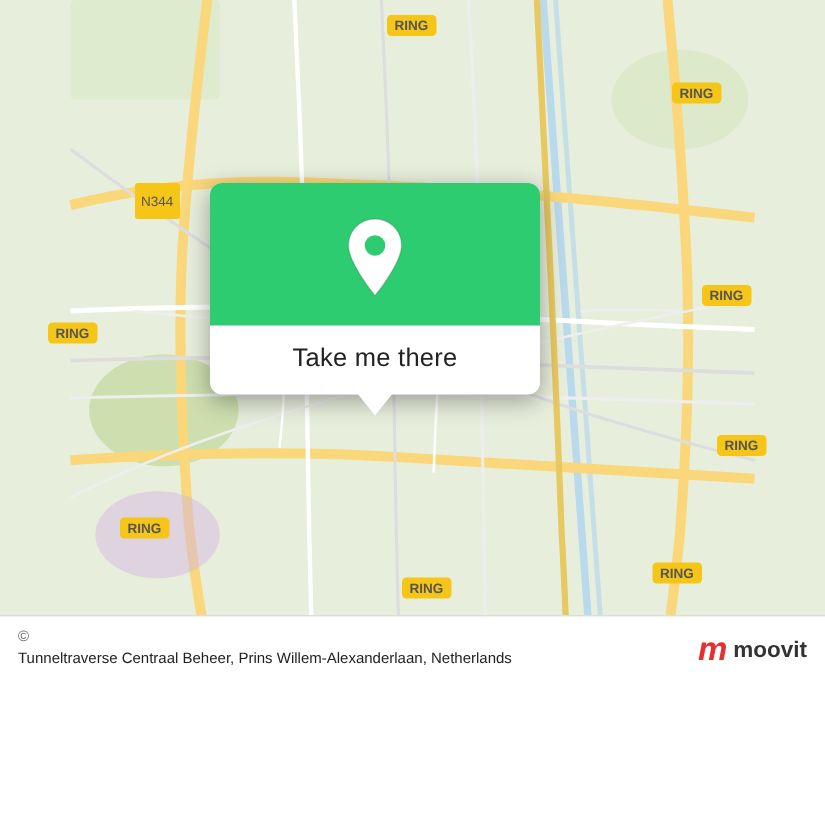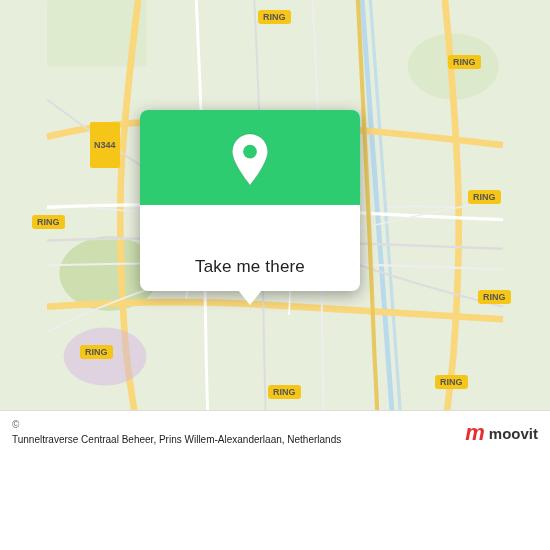--- a/index.html
+++ b/index.html
@@ -24,32 +24,31 @@
     .map-svg {
       position: absolute;
       inset: 0;
       width: 100%;
       height: 100%;
     }
 
     
     .popup-card {
       position: absolute;
-      top: 110px;
+      top: 122px;
       left: 140px;
       width: 220px;
       background: white;
       border-radius: 8px;
       box-shadow: 0 4px 16px rgba(0,0,0,0.35);
       display: flex;
       flex-direction: column;
       align-items: center;
       overflow: visible;
       z-index: 10;
-      gap: 40px;
     }
 
     .popup-green-section {
       background: #2ecc71;
       width: 100%;
       border-radius: 8px 8px 0 0;
       display: flex;
       align-items: center;
       justify-content: center;
       padding: 22px 0 18px 0;
@@ -150,24 +149,24 @@
       font-size: 9px;
       font-weight: bold;
       padding: 2px 5px;
       border-radius: 3px;
     }
 
     
     .road-label {
       position: absolute;
       font-size: 9px;
-      font-weight: bold;
+      font-weight: normal;
       color: #555;
       background: #f5c518;
-      padding: 18px 4px;
+      padding: 7px 4px;
       border-radius: 2px;
     }
   </style>
 </head>
 <body>
 
 <div id="map-container">
   <div class="map-bg"></div>
 
   <svg class="map-svg" viewBox="0 0 550 550" xmlns="http://www.w3.org/2000/svg">

